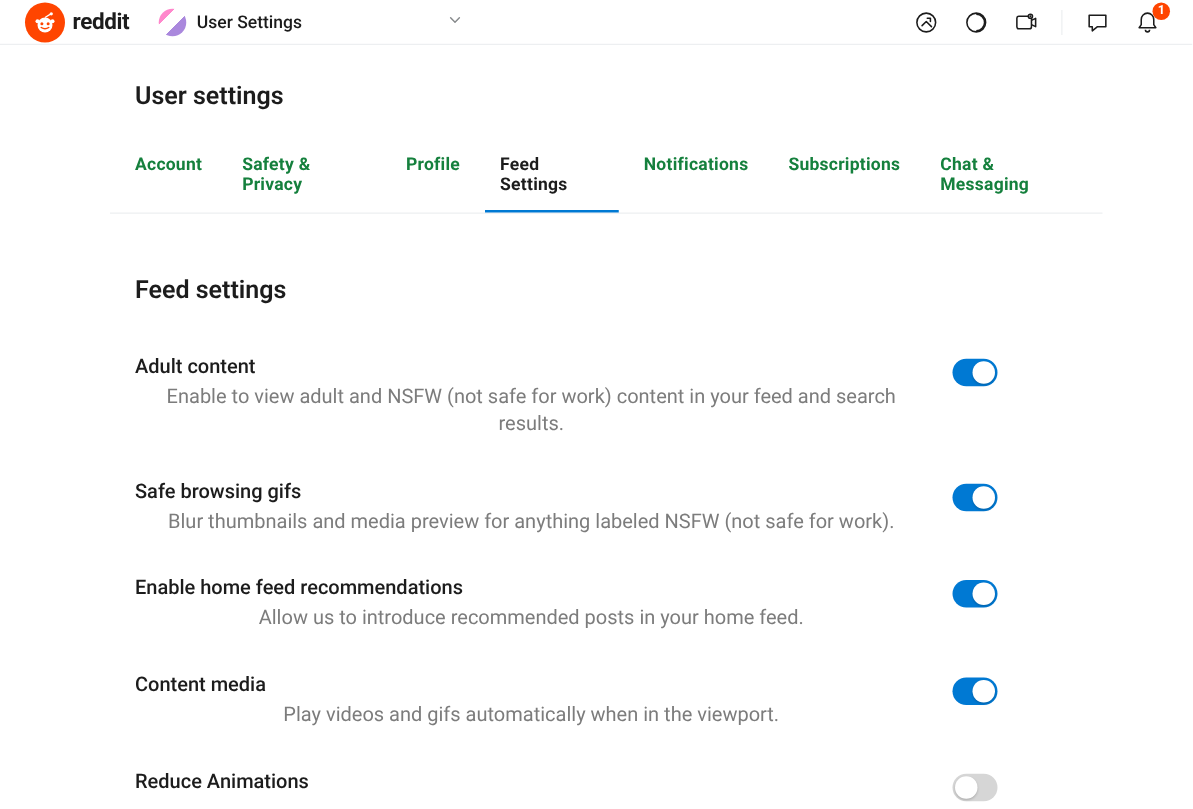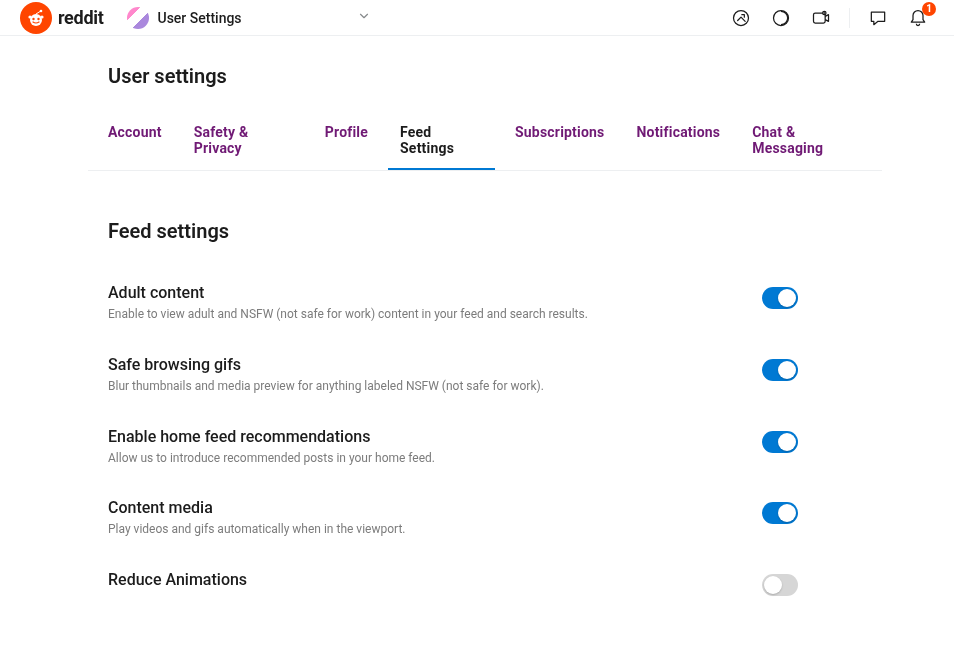--- a/index.html
+++ b/index.html
@@ -17,30 +17,30 @@
 .search-input::placeholder { color: #878a8c; }
 .header-icons { display: flex; align-items: center; gap: 8px; margin-left: auto; }
 .hdr-icon { width: 32px; height: 32px; display: flex; align-items: center; justify-content: center; cursor: pointer; border-radius: 4px; position: relative; }
 .hdr-icon svg { width: 20px; height: 20px; }
 .divider { width: 1px; height: 20px; background: #edeff1; margin: 0 4px; }
 .badge { position: absolute; top: 0px; right: -2px; background: #ff4500; color: #fff; font-size: 10px; font-weight: 700; min-width: 14px; height: 14px; border-radius: 7px; display: flex; align-items: center; justify-content: center; padding: 0 3px; }
 
 .main { max-width: 770px; margin: 0 auto; padding: 16px 0 40px 16px; }
 .page-title { font-size: 20px; font-weight: 600; color: #1c1c1c; margin: 12px 0 24px 0; }
 .tabs { display: flex; border-bottom: 1px solid #edeff1; gap: 8px; margin: 0 -20px 0 -20px; padding: 0 8px; }
-.tab { padding: 12px 12px; font-size: 14px; font-weight: 700; color: #701a75; cursor: pointer; border-bottom: 2px solid transparent; letter-spacing: 0.2px; }
+.tab { padding: 12px 12px; font-size: 14px; font-weight: 700; color: #15803d; cursor: pointer; border-bottom: 2px solid transparent; letter-spacing: 0.2px; }
 .tab.active { color: #1c1c1c; border-bottom-color: #0079d3; }
 
 .section-title { font-size: 20px; font-weight: 600; color: #1c1c1c; margin: 48px 0 40px 0; }
 .subheader { font-size: 10px; font-weight: 700; letter-spacing: 0.5px; color: #878a8c; text-transform: uppercase; padding-bottom: 6px; border-bottom: 1px solid #edeff1; max-width: 690px; }
 
 .setting { display: flex; align-items: flex-start; justify-content: space-between; max-width: 690px; margin-top: 32px; gap: 20px; }
 .setting-text { flex: 1; }
 .setting-title { font-size: 16px; font-weight: 500; color: #1c1c1c; margin-bottom: 4px; }
-.setting-desc { font-size: 12px; color: #7c7c7c; line-height: 1.4; }
+.setting-desc { font-size: 16px; color: #7c7c7c; line-height: 1.4; text-align: center; }
 
 .toggle { position: relative; width: 36px; height: 22px; border-radius: 11px; cursor: pointer; flex-shrink: 0; margin-top: 4px; }
 .toggle.on { background: #0079d3; }
 .toggle.off { background: #d6d6d6; }
 .toggle-knob { position: absolute; top: 2px; width: 18px; height: 18px; background: #fff; border-radius: 50%; box-shadow: 0 1px 2px rgba(0,0,0,0.2); }
 .toggle.on .toggle-knob { right: 2px; }
 .toggle.off .toggle-knob { left: 2px; }
 </style>
 </head>
 <body>
@@ -110,22 +110,22 @@
 </div>
 
 <div class="main">
   <h1 class="page-title">User settings</h1>
 
   <div class="tabs">
     <div class="tab">Account</div>
     <div class="tab">Safety &amp; Privacy</div>
     <div class="tab">Profile</div>
     <div class="tab active">Feed Settings</div>
+    <div class="tab">Notifications</div>
     <div class="tab">Subscriptions</div>
-    <div class="tab">Notifications</div>
     <div class="tab">Chat &amp; Messaging</div>
   </div>
 
   <h2 class="section-title">Feed settings</h2>
 
   <div class="setting">
     <div class="setting-text">
       <div class="setting-title">Adult content</div>
       <div class="setting-desc">Enable to view adult and NSFW (not safe for work) content in your feed and search results.</div>
     </div>

